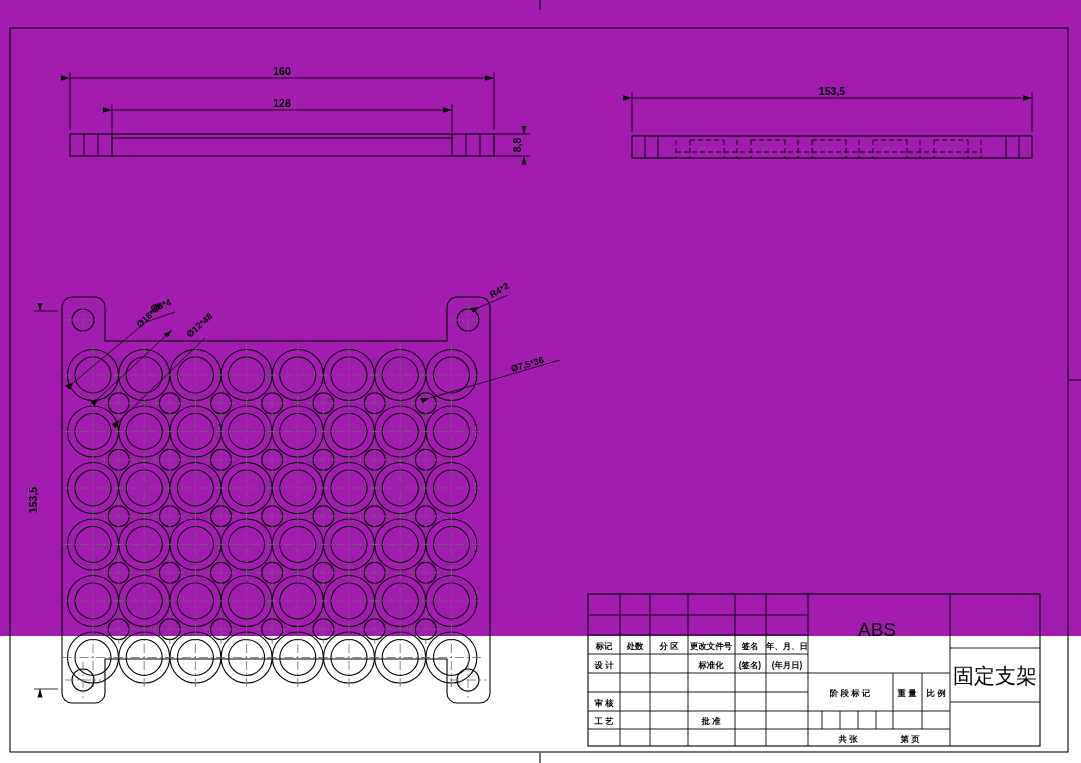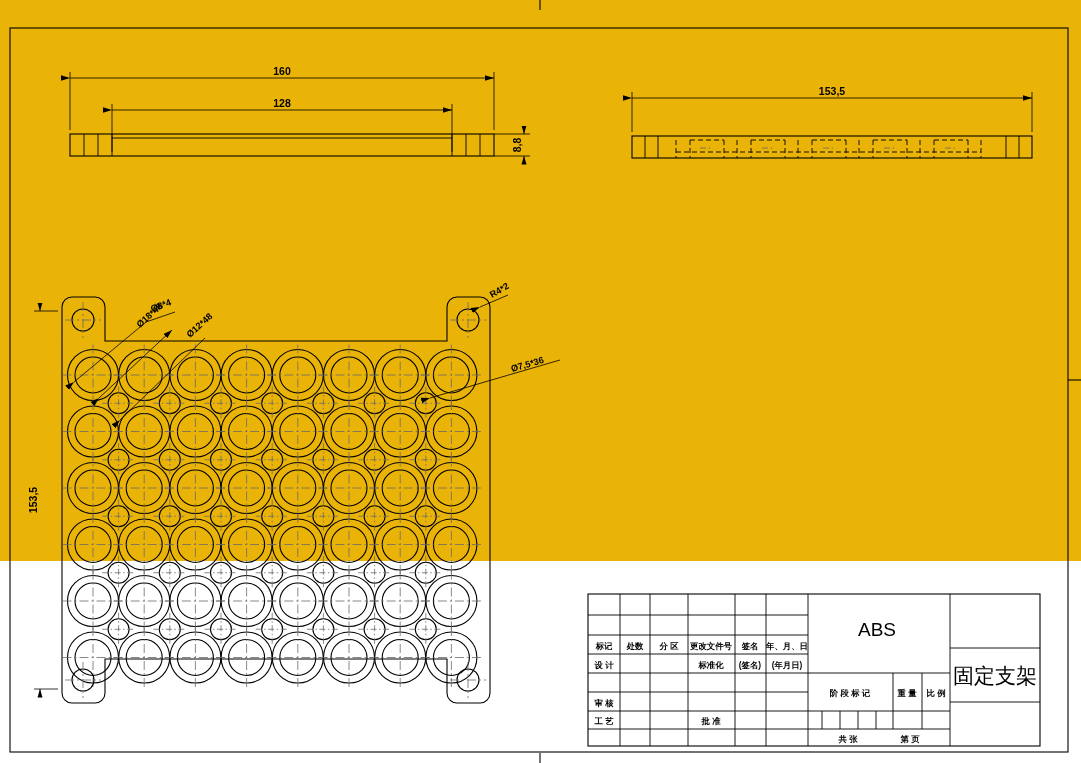--- a/index.html
+++ b/index.html
@@ -1,17 +1,17 @@
 <!DOCTYPE html>
 <html><head>
 <meta charset="utf-8">
 <style>
   html,body{margin:0;padding:0;background:#ffffff;}
   body{width:1081px;height:763px;font-family:"Liberation Sans",sans-serif;overflow:hidden;}
-  #sheet{position:relative;width:1081px;height:561px;background:#eab308;}
+  #sheet{position:relative;width:1081px;height:636px;background:#a21caf;}
   svg{display:block;}
 </style>
 </head>
 <body>
 
 <div id="sheet">
 <svg id="cad" width="1081" height="763" viewBox="0 0 1081 763">
   <defs>
     <style>
       .ln{stroke:#000;fill:none;stroke-width:1.1;}

